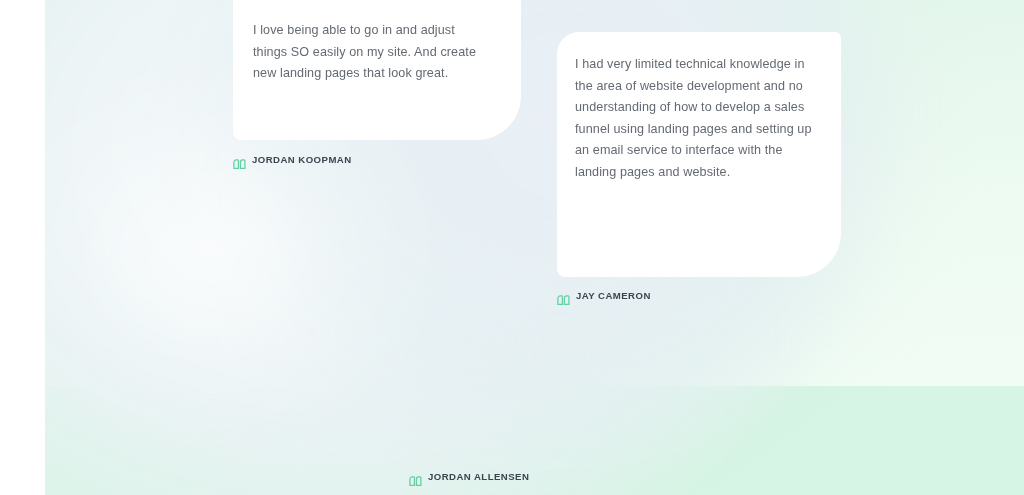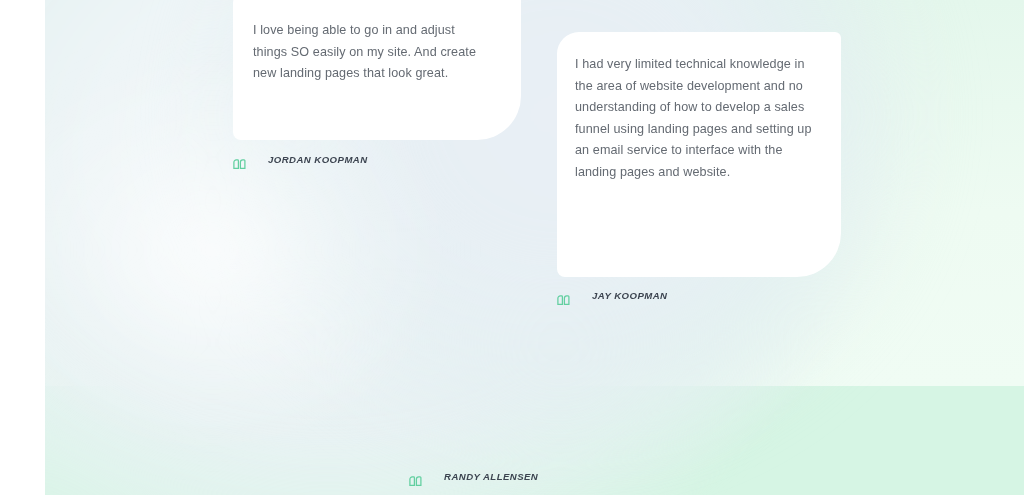--- a/index.html
+++ b/index.html
@@ -92,23 +92,22 @@
     letter-spacing: 0.1px;
   }
   .card-text + .card-text {
     margin-top: 21.5px;
   }
 
   .attrib {
     position: absolute;
     display: flex;
     align-items: center;
-    gap: 22px;
+    gap: 6px;
     white-space: nowrap;
-    font-style: italic;
   }
   .quote-icon {
     display: inline-block;
     width: 13px;
     height: 10px;
     flex: 0 0 auto;
   }
   .attrib-name {
     font-size: 9.6px;
     font-weight: bold;
@@ -215,31 +214,31 @@
   <div class="card" id="card-2">
     <p class="card-text">I had very limited technical knowledge in the area of website development and no understanding of how to develop a sales funnel using landing pages and setting up an email service to interface with the landing pages and website.</p>
   </div>
   <div class="attrib" id="attrib-2">
     <span class="quote-icon">
       <svg width="13" height="10" viewBox="0 0 13 10" xmlns="http://www.w3.org/2000/svg">
         <path d="M0.9 9.4 L0.9 3.2 A2.3 2.3 0 0 1 3.2 0.9 L4.6 0.9 A0.8 0.8 0 0 1 5.4 1.7 L5.4 9.4 Z" fill="none" stroke="#62cfa0" stroke-width="1.25"></path>
         <path d="M7.4 9.4 L7.4 3.2 A2.3 2.3 0 0 1 9.7 0.9 L11.1 0.9 A0.8 0.8 0 0 1 11.9 1.7 L11.9 9.4 Z" fill="none" stroke="#62cfa0" stroke-width="1.25"></path>
       </svg>
     </span>
-    <span class="attrib-name">JAY KOOPMAN</span>
+    <span class="attrib-name">JAY CAMERON</span>
   </div>
 
   <div class="attrib" id="attrib-3">
     <span class="quote-icon">
       <svg width="13" height="10" viewBox="0 0 13 10" xmlns="http://www.w3.org/2000/svg">
         <path d="M0.9 9.4 L0.9 3.2 A2.3 2.3 0 0 1 3.2 0.9 L4.6 0.9 A0.8 0.8 0 0 1 5.4 1.7 L5.4 9.4 Z" fill="none" stroke="#62cfa0" stroke-width="1.25"></path>
         <path d="M7.4 9.4 L7.4 3.2 A2.3 2.3 0 0 1 9.7 0.9 L11.1 0.9 A0.8 0.8 0 0 1 11.9 1.7 L11.9 9.4 Z" fill="none" stroke="#62cfa0" stroke-width="1.25"></path>
       </svg>
     </span>
-    <span class="attrib-name">RANDY ALLENSEN</span>
+    <span class="attrib-name">JORDAN ALLENSEN</span>
   </div>
 
   <div id="scrollbar">
     <div class="sb-arrow" id="sb-arrow-up">
       <span class="sb-tri up"></span>
     </div>
     <div id="sb-thumb"></div>
     <div class="sb-arrow" id="sb-arrow-down">
       <span class="sb-tri down"></span>
     </div>

